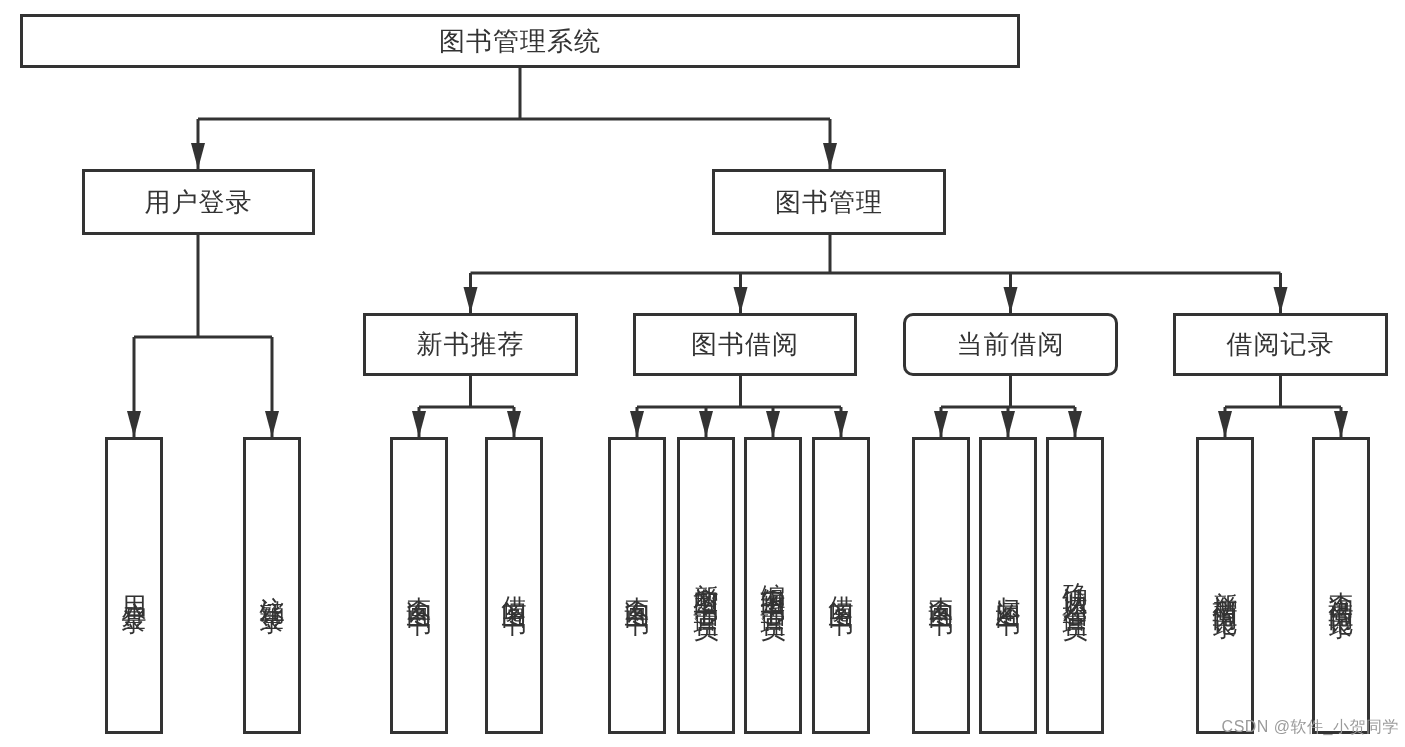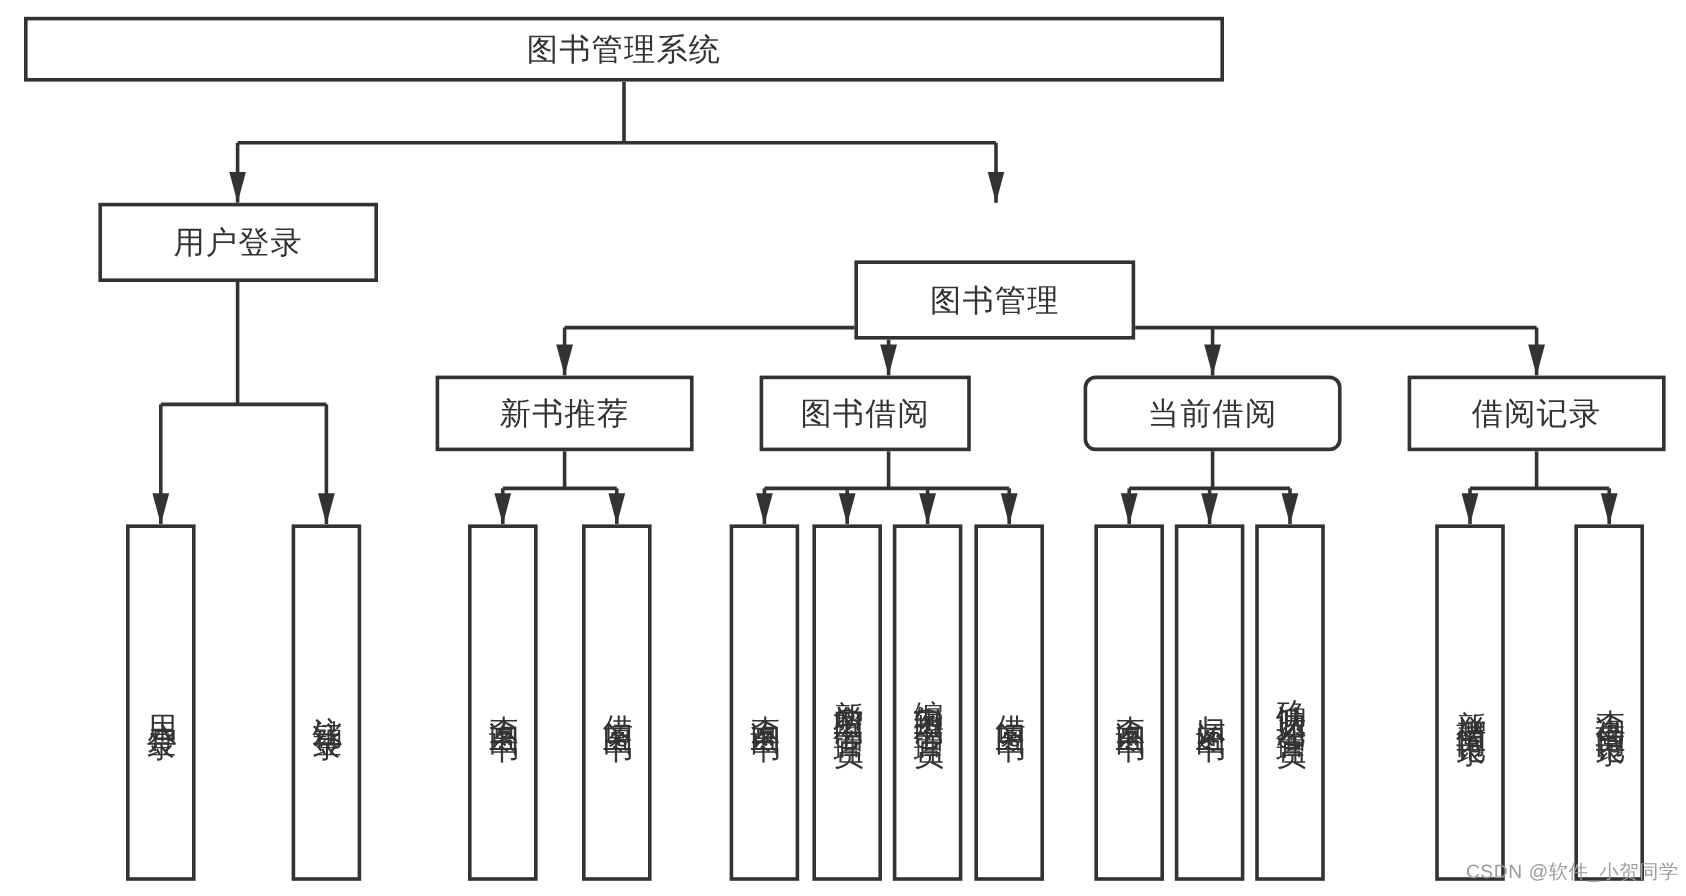--- a/index.html
+++ b/index.html
@@ -123,24 +123,24 @@
       <path class="wire" d="M1075 407 V437" marker-end="url(#arrow)"></path>
 
       <path class="wire" d="M1225 407 V437" marker-end="url(#arrow)"></path>
       <path class="wire" d="M1341 407 V437" marker-end="url(#arrow)"></path>
     </g>
   </svg>
 
   <div class="node" style="left:20px; top:14px; width:1000px; height:54px;">图书管理系统</div>
 
   <div class="node" style="left:82px; top:169px; width:233px; height:66px;">用户登录</div>
-  <div class="node" style="left:712px; top:169px; width:234px; height:66px;margin-top:48px;">图书管理</div>
+  <div class="node" style="left:712px; top:169px; width:234px; height:66px;">图书管理</div>
 
   <div class="node" style="left:363px; top:313px; width:215px; height:63px;">新书推荐</div>
-  <div class="node" style="left:633px; top:313px; width:176px; height:63px;">图书借阅</div>
+  <div class="node" style="left:633px; top:313px; width:224px; height:63px;">图书借阅</div>
   <div class="node" style="left:903px; top:313px; width:215px; height:63px;border-radius:10px;">当前借阅</div>
   <div class="node" style="left:1173px; top:313px; width:215px; height:63px;">借阅记录</div>
 
   <div class="leaf" style="left:105px;">
     <span>用户登录</span>
   </div>
   <div class="leaf" style="left:243px;">
     <span>注销登录</span>
   </div>
 

